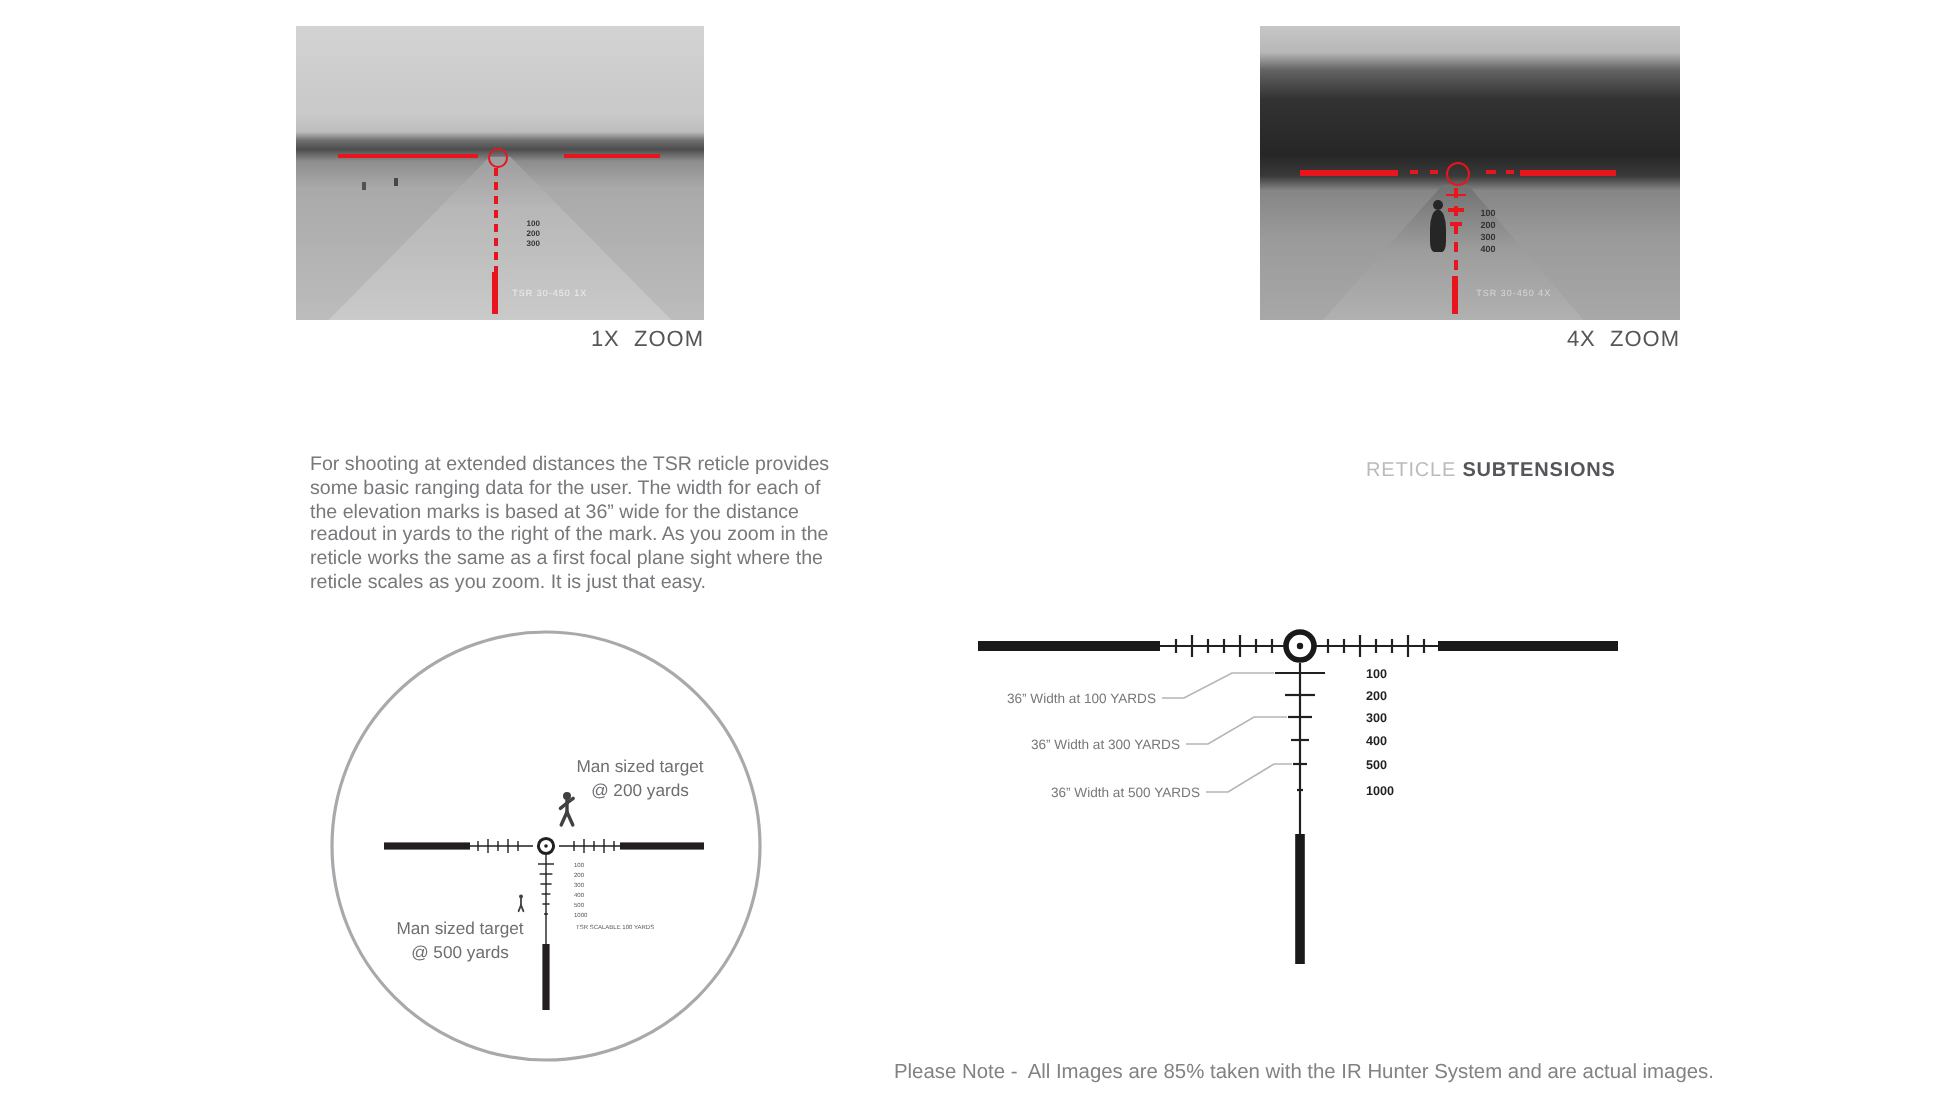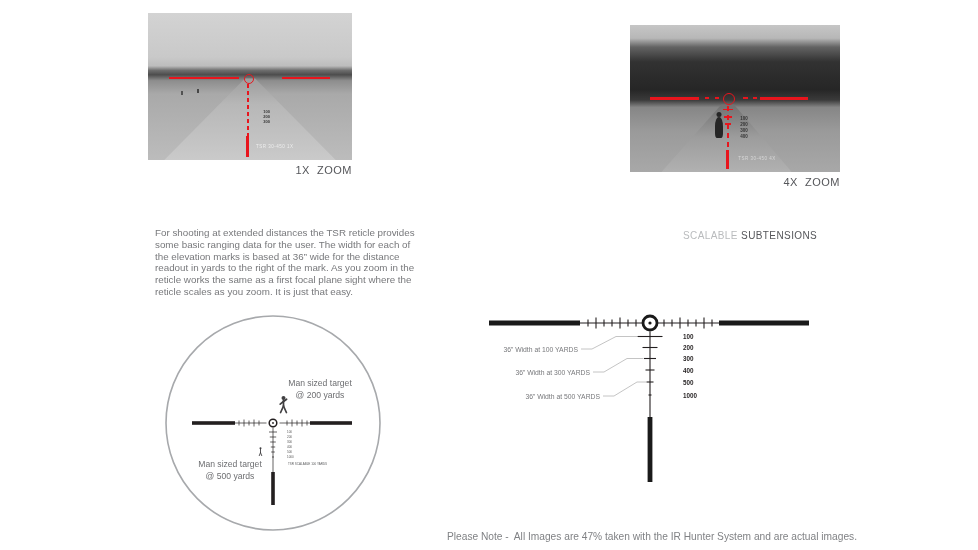--- a/index.html
+++ b/index.html
@@ -2,21 +2,21 @@
 <html><head>
 <meta charset="utf-8">
 <style>
   html,body{margin:0;padding:0;background:#fff;}
   .page{position:relative;width:978px;height:550px;background:#ffffff;overflow:hidden;
         font-family:"Liberation Sans", sans-serif;color:#6d6e71;}
   figure{margin:0;}
 
   
   .thermal{position:absolute;top:13px;width:204px;height:147px;}
-  .t1{left:148px;} .t2{left:393px;} .t3{left:630px;width:210px;margin-top:12px;}
+  .t1{left:148px;} .t2{left:393px;} .t3{left:630px;width:210px;}
   .scene{position:absolute;inset:0;overflow:hidden;}
   .t1 .scene{background:linear-gradient(180deg,#d3d3d3 0%,#c9c9c9 30%,#bdbdbd 36%,#6e6e6e 39%,#4d4d4d 42%,#8d8d8d 46%,#a9a9a9 55%,#b3b3b3 78%,#bcbcbc 100%);}
   .t2 .scene{background:linear-gradient(180deg,#d0d0d0 0%,#c3c3c3 16%,#8e8e8e 22%,#474747 30%,#343434 44%,#4f4f4f 49%,#989898 53%,#acacac 68%,#bababa 100%);}
   .t3 .scene{background:linear-gradient(180deg,#c6c6c6 0%,#b7b7b7 9%,#636363 15%,#323232 25%,#262626 44%,#3a3a3a 51%,#868686 56%,#9a9a9a 72%,#a8a8a8 100%);}
   .road{position:absolute;inset:0;}
   .t1 .road{clip-path:polygon(47.5% 44.5%,52.5% 44.5%,92% 100%,8% 100%);background:linear-gradient(180deg,#9c9c9c 44%,#b7b7b7 62%,#cacaca 100%);}
   .t2 .road{clip-path:polygon(45.5% 50.5%,51.5% 50.5%,84% 100%,12% 100%);background:linear-gradient(180deg,#8f8f8f 50%,#b3b3b3 72%,#c5c5c5 100%);}
   .t3 .road{clip-path:polygon(43.5% 54%,49.5% 54%,77% 100%,15% 100%);background:linear-gradient(180deg,#707070 54%,#9c9c9c 76%,#b1b1b1 100%);}
   .person{position:absolute;background:#262626;}
   .person::before{content:"";position:absolute;top:-3px;left:50%;transform:translateX(-50%);
@@ -62,21 +62,21 @@
 
   
   .title-bar{position:absolute;left:148px;top:202px;width:272px;height:21px;background:#58595b;
              color:#f5f5f5;font-size:12.5px;line-height:21px;padding-left:9px;
              letter-spacing:.4px;box-sizing:border-box;}
   .body-text{position:absolute;left:155px;top:227px;width:264px;font-size:9.8px;
              line-height:11.8px;color:#77787b;margin:0;}
 
   
   .subhead{position:absolute;left:683px;top:230px;font-size:10px;letter-spacing:.4px;}
-  .subhead .lite{color:#b9bbbd;} .subhead .bold{color:#55565a;font-weight:normal;}
+  .subhead .lite{color:#b9bbbd;} .subhead .bold{color:#55565a;font-weight:bold;}
 
   
   .scope-svg{position:absolute;left:163px;top:313px;width:220px;height:220px;}
   .sub-svg{position:absolute;left:480px;top:300px;width:340px;height:200px;}
 
   
   .footer-note{position:absolute;left:447px;top:531px;font-size:10.2px;color:#808285;white-space:pre;}
 </style>
 </head>
 <body>
@@ -126,21 +126,21 @@
         <span>400</span>
       </div>
       <span class="osd">TSR 30-450 4X</span>
     </div>
     <figcaption class="zoom-label">4X  ZOOM</figcaption>
   </figure>
 
   <p class="body-text">For shooting at extended distances the TSR reticle provides some basic ranging data for the user. The width for each of the elevation marks is based at 36” wide for the distance readout in yards to the right of the mark. As you zoom in the reticle works the same as a first focal plane sight where the reticle scales as you zoom. It is just that easy.</p>
 
   <div class="subhead">
-    <span class="lite">SCALABLE</span>
+    <span class="lite">RETICLE</span>
     <span class="bold">SUBTENSIONS</span>
   </div>
 
   <svg class="scope-svg" viewBox="0 0 220 220">
     <circle cx="110" cy="110" r="107" fill="none" stroke="#a7a9ac" stroke-width="1.6"></circle>
     <g fill="#231f20" stroke="none">
       <rect x="29" y="108.2" width="43" height="3.6"></rect>
       <rect x="147" y="108.2" width="42" height="3.6"></rect>
       <rect x="108.2" y="159" width="3.6" height="33"></rect>
     </g>
@@ -244,15 +244,15 @@
     <g font-size="6.3" font-weight="bold" fill="#231f20">
       <text x="203" y="39">100</text>
       <text x="203" y="50">200</text>
       <text x="203" y="61">300</text>
       <text x="203" y="72.5">400</text>
       <text x="203" y="84.5">500</text>
       <text x="203" y="97.5">1000</text>
     </g>
   </svg>
 
-  <div class="footer-note">Please Note -  All Images are 47% taken with the IR Hunter System and are actual images.</div>
+  <div class="footer-note">Please Note -  All Images are 85% taken with the IR Hunter System and are actual images.</div>
 
 </div>
 
 </body></html>

